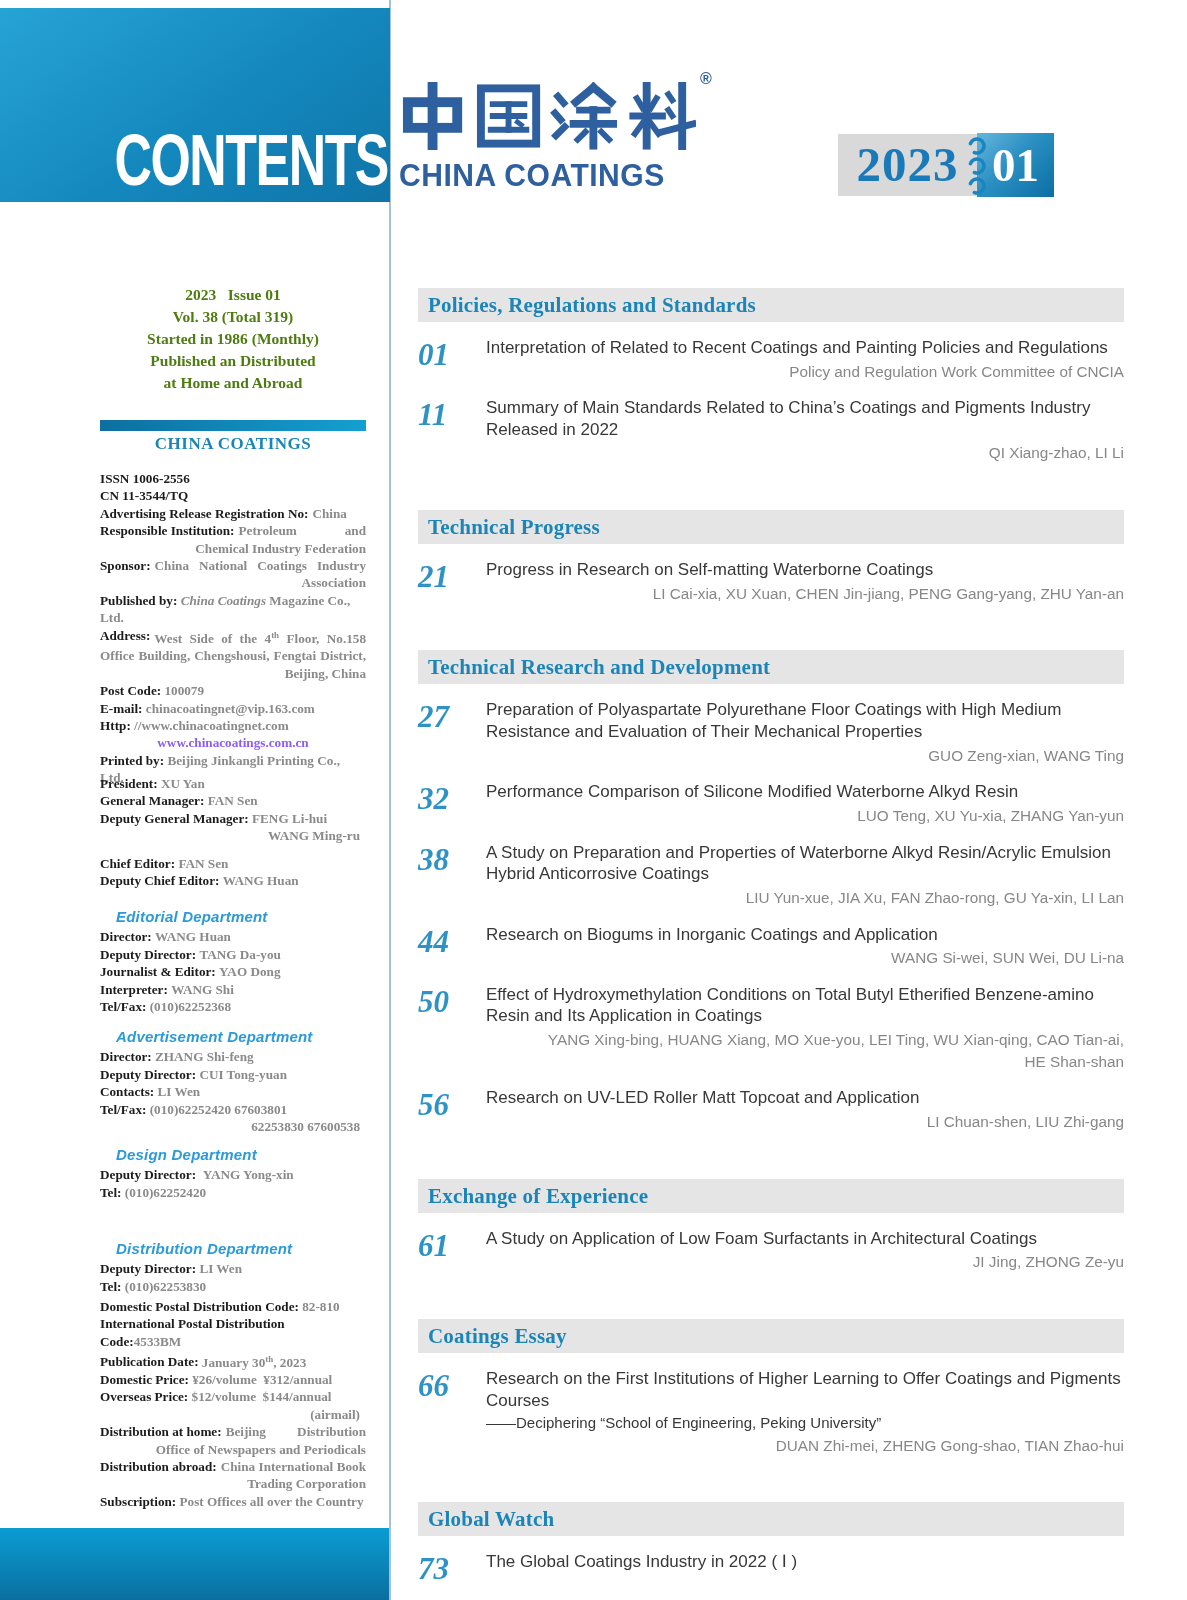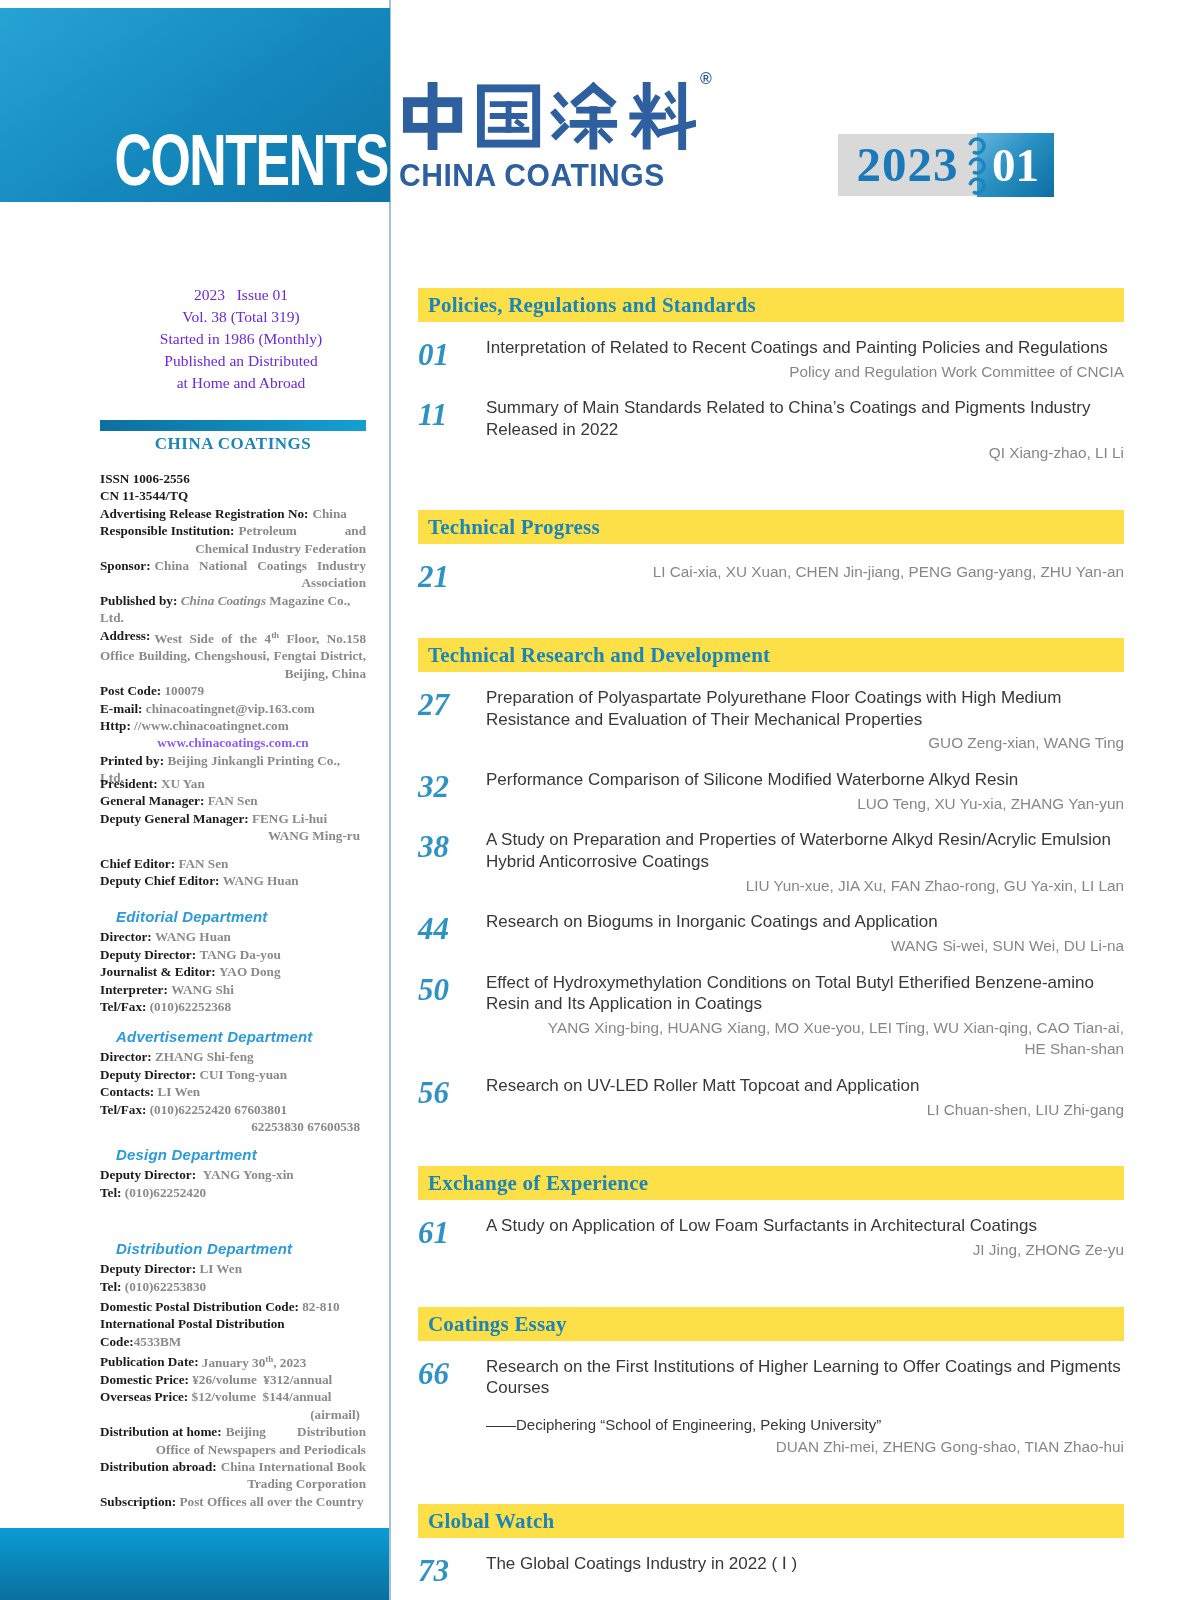--- a/index.html
+++ b/index.html
@@ -26,51 +26,51 @@
 
   .year-box{position:absolute;left:838px;top:134px;width:139px;height:62px;background:#d9d9d9;
      color:#1a7ab9;font-weight:700;font-size:49px;line-height:62px;text-align:center;letter-spacing:1px;}
   .issue-box{position:absolute;left:977px;top:133px;width:77px;height:64px;
      background:linear-gradient(135deg,#66b6dd 0%,#2a90c2 45%,#0d6ea3 100%);
      color:#ffffff;font-weight:700;font-size:47px;line-height:64px;text-align:center;}
   .rings{position:absolute;left:956px;top:137px;}
 
   
   .aside{position:absolute;left:100px;top:284px;width:266px;height:1220px;font-size:13.2px;color:#1c1c1c;}
-  .issue-info{position:absolute;top:0;left:8px;width:100%;text-align:center;font-weight:400;
-     font-size:15.5px;line-height:22px;color:#6d28d9;}
+  .issue-info{position:absolute;top:0;left:0;width:100%;text-align:center;font-weight:700;
+     font-size:15.5px;line-height:22px;color:#4d7c0f;}
   .mast-bar{position:absolute;top:136px;left:0;width:100%;height:11px;
      background:linear-gradient(90deg,#0d6f9f,#149fd1);}
   .mast-title{position:absolute;top:150px;left:0;width:100%;text-align:center;font-weight:700;
      font-size:17px;color:#1b85b8;letter-spacing:.5px;}
 
   .blk{position:absolute;left:0;width:100%;line-height:17.4px;}
   .item b{font-weight:700;color:#1c1c1c;}
   .item .v{font-weight:700;color:#8a8a8a;}
   .item .vi{font-weight:700;font-style:italic;color:#8a8a8a;}
   .item sup{font-size:9px;font-weight:700;color:#8a8a8a;}
   .wr{text-align:justify;text-align-last:right;}
   .wr b{float:left;padding-right:4px;}
   .cont-right{text-align:right;font-weight:700;color:#8a8a8a;padding-right:6px;}
   .cont-center{text-align:center;font-weight:700;color:#8b5cf6;}
   .dept-name{font-family:"Liberation Sans",sans-serif;font-weight:700;font-style:italic;
      font-size:15px;color:#2b9ad9;margin-bottom:3px;letter-spacing:.2px;margin-left:16px;}
 
   
   .main{position:absolute;left:418px;top:288px;width:706px;}
   .sec{margin-bottom:46px;}
-  .sec-bar{height:34px;background:#fde047;line-height:34px;padding-left:10px;margin-bottom:8px;}
+  .sec-bar{height:34px;background:#e5e5e5;line-height:34px;padding-left:10px;margin-bottom:8px;}
   .sec-bar span{font-weight:700;font-size:21px;color:#1b85b8;letter-spacing:.2px;}
   .art{display:flex;margin-top:15px;}
   .art:first-of-type{margin-top:9px;}
   .pnum{flex:0 0 68px;font-style:italic;font-weight:700;font-size:31px;line-height:1;
      color:#2e93c4;padding-top:2px;}
   .acontent{flex:1;font-family:"Liberation Sans",sans-serif;}
   .atitle{font-size:17px;line-height:1.27;color:#383838;}
-  .asub{font-size:15px;line-height:1.3;color:#383838;margin-top:16px;}
+  .asub{font-size:15px;line-height:1.3;color:#383838;margin-top:2px;}
   .aauthors{margin-top:2px;text-align:right;font-size:15.3px;line-height:1.42;color:#878787;}
 
   
   .bottom-bar{position:absolute;left:0;top:1528px;width:389px;height:72px;
      background:linear-gradient(180deg,#0b9cd3,#0a6f9f);}
 </style>
 </head>
 <body>
 
 <div class="page">
@@ -237,20 +237,21 @@
           <div class="aauthors">QI Xiang-zhao, LI Li</div>
         </div>
       </div>
     </div>
 
     <div class="sec">
       <div class="sec-bar"><span>Technical Progress</span></div>
       <div class="art">
         <div class="pnum">21</div>
         <div class="acontent">
+          <div class="atitle">Progress in Research on Self-matting Waterborne Coatings</div>
           <div class="aauthors">LI Cai-xia, XU Xuan, CHEN Jin-jiang, PENG Gang-yang, ZHU Yan-an</div>
         </div>
       </div>
     </div>
 
     <div class="sec">
       <div class="sec-bar"><span>Technical Research and Development</span></div>
       <div class="art">
         <div class="pnum">27</div>
         <div class="acontent">

